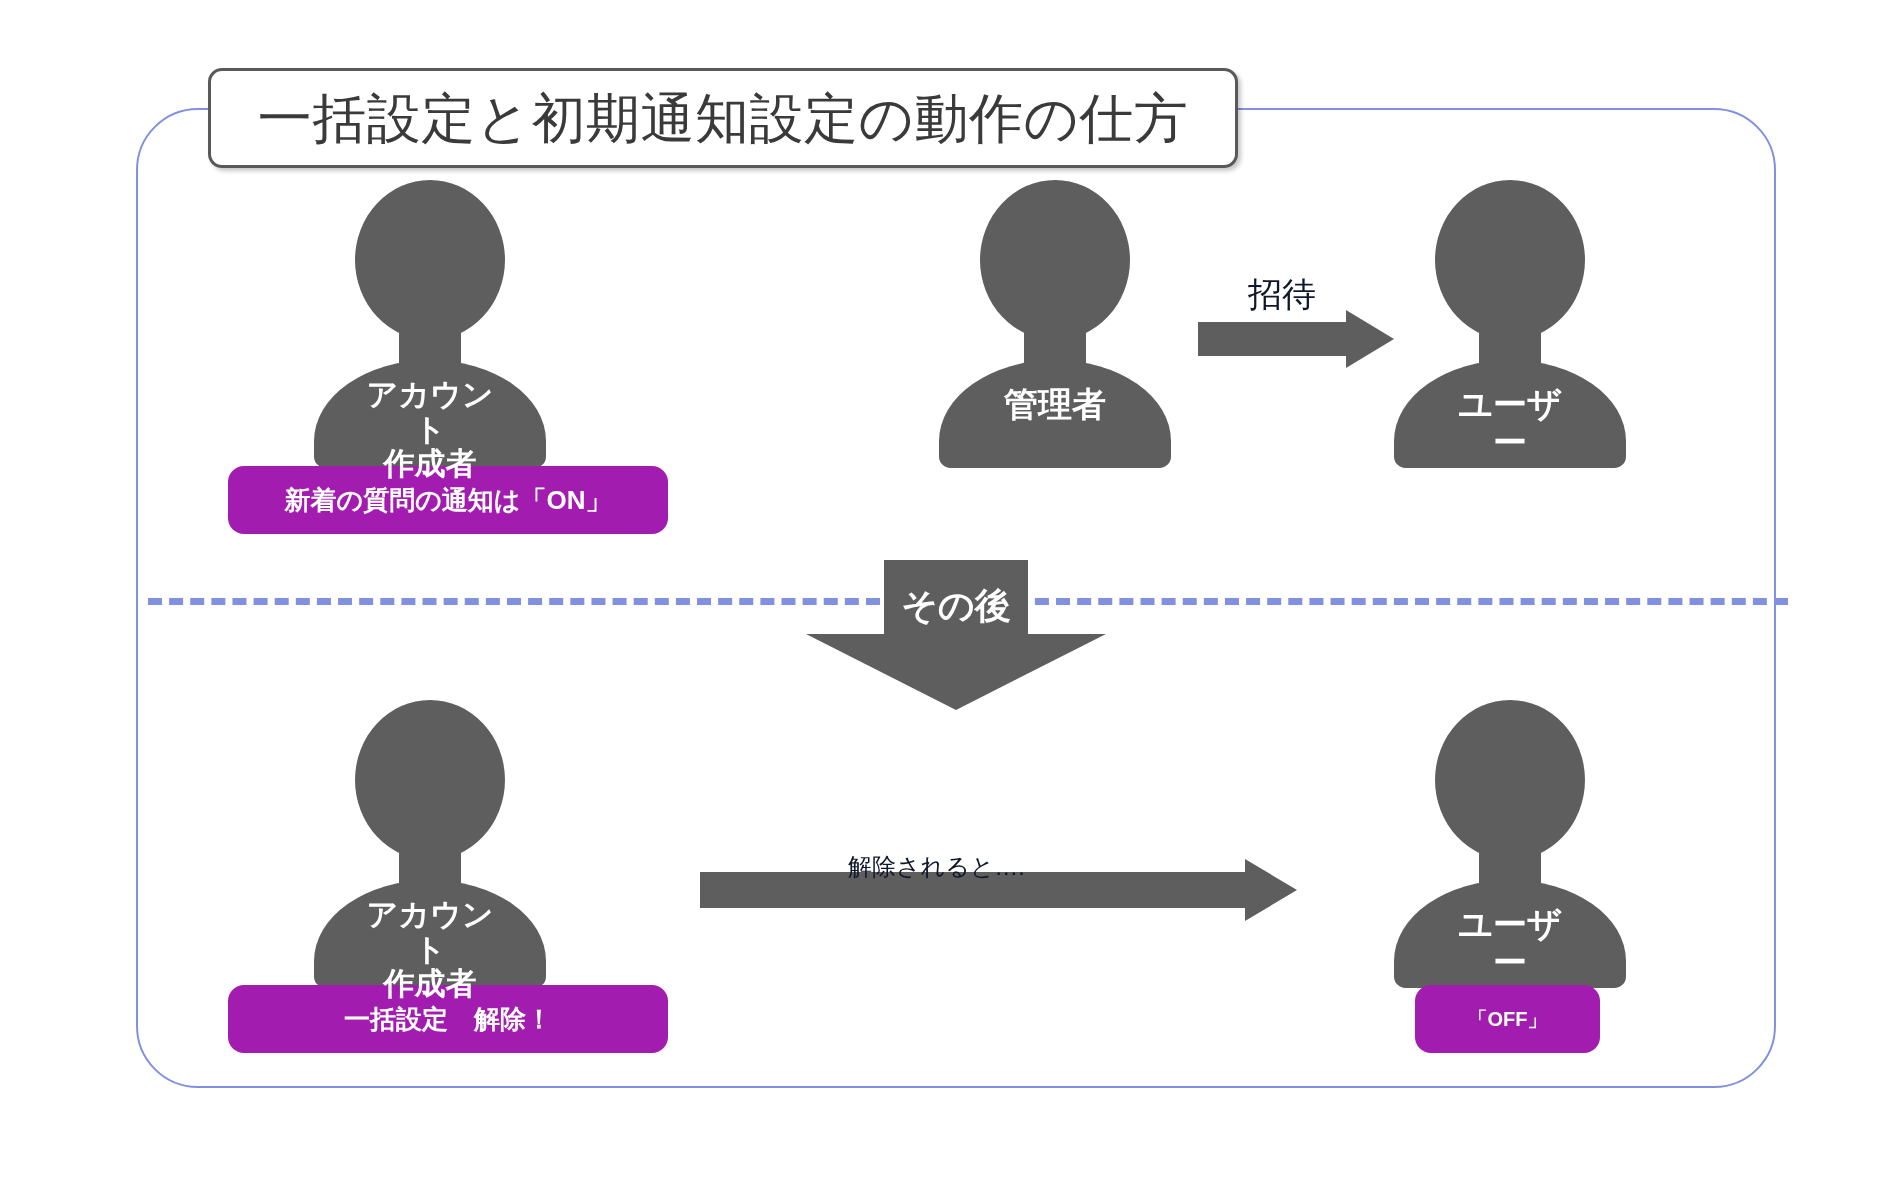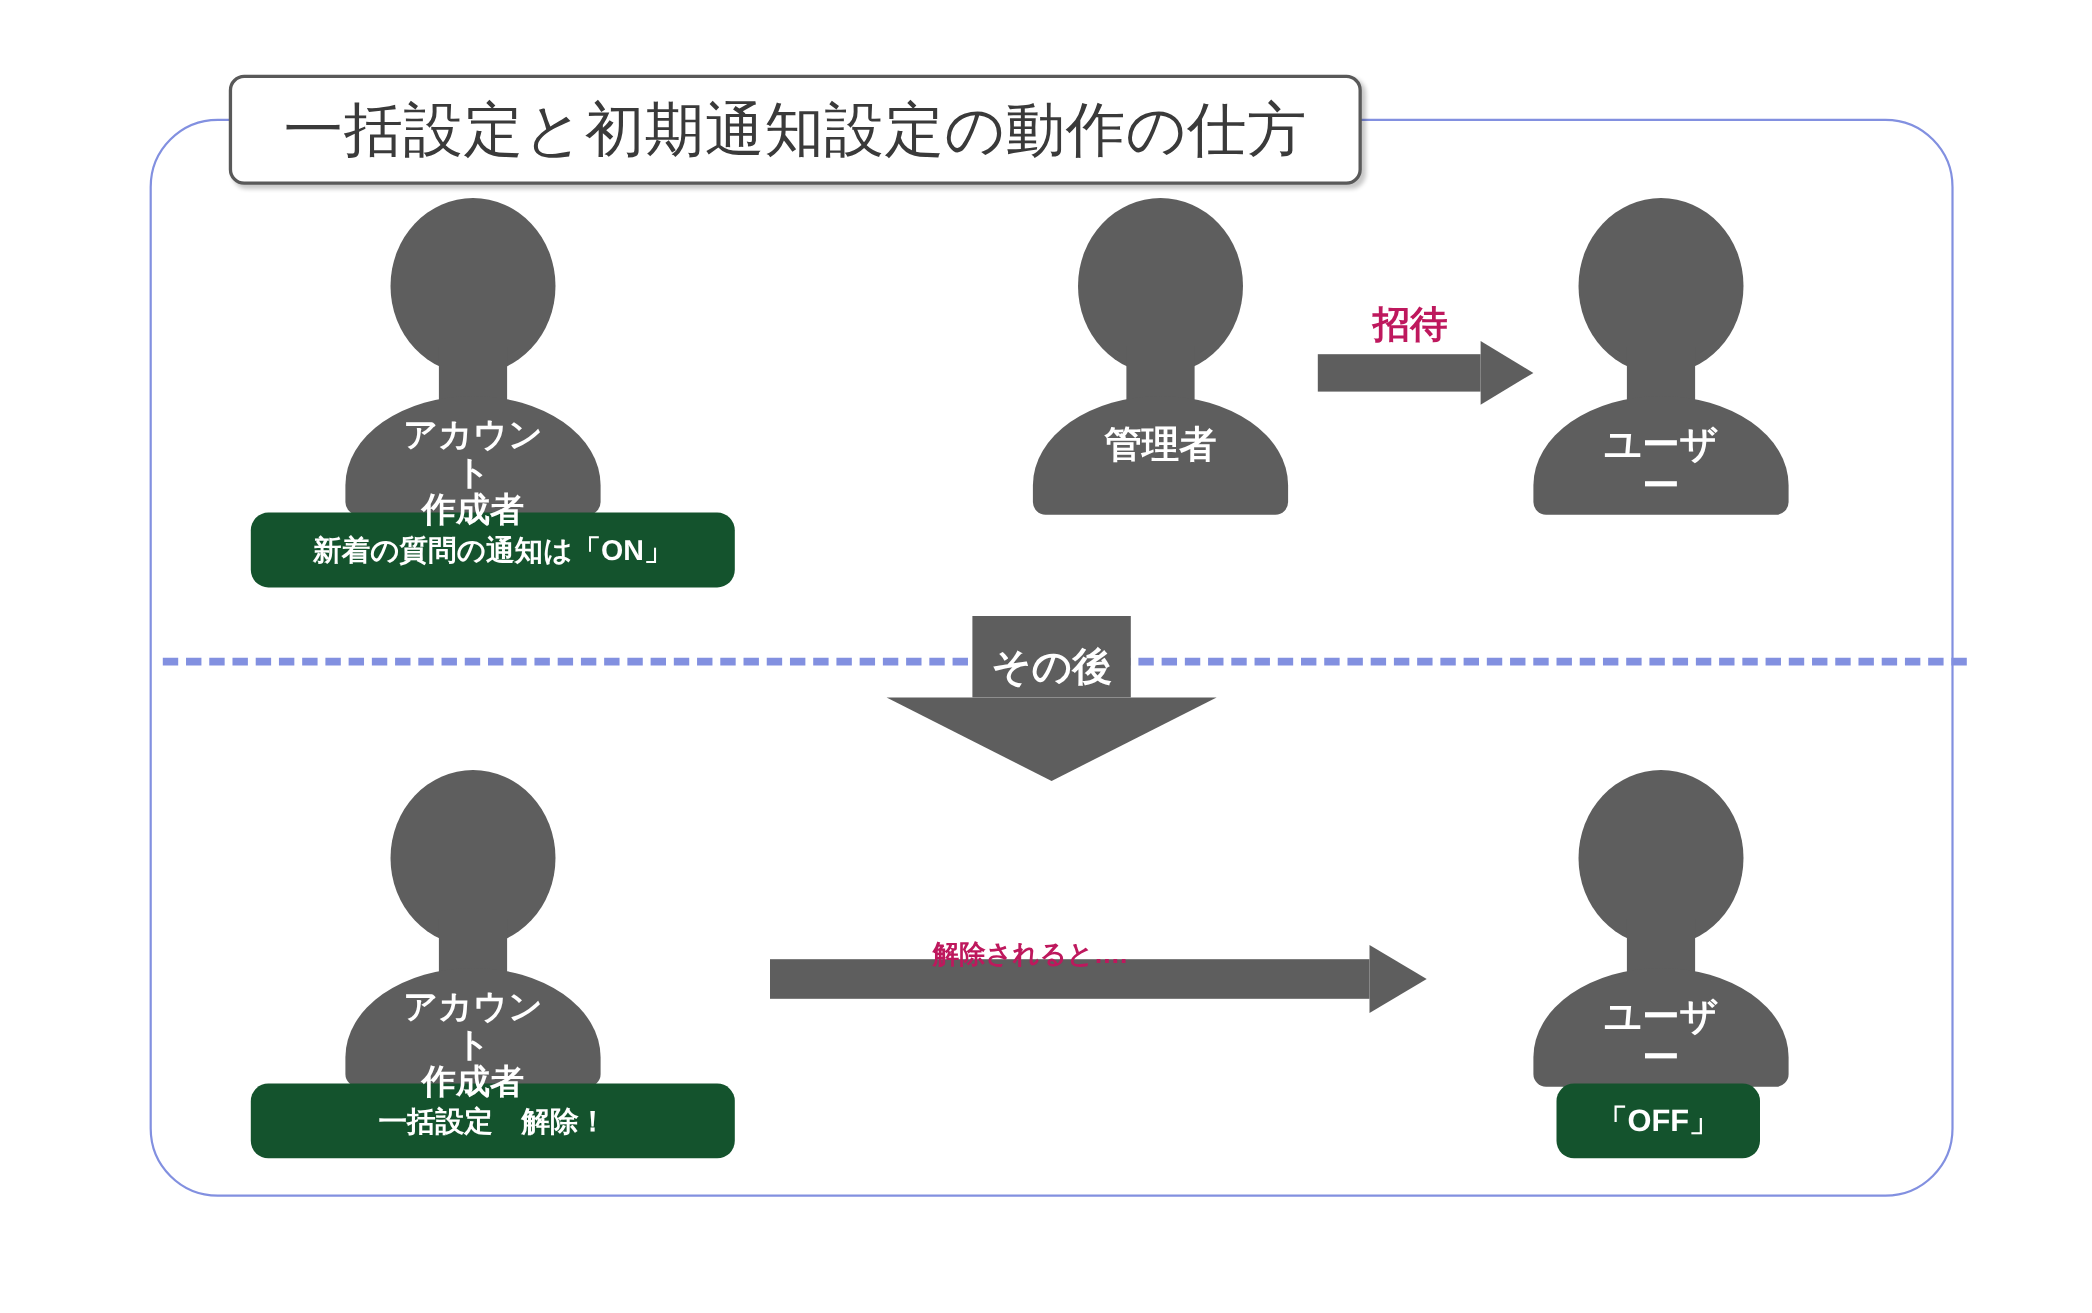--- a/index.html
+++ b/index.html
@@ -92,21 +92,21 @@
     text-align: center;
     font-weight: 700;
     line-height: 1.12;
     white-space: pre-line;
     z-index: 3;
   }
 
   
   .badge {
     position: absolute;
-    background: #14532d;
+    background: #a21caf;
     border-radius: 16px;
     display: flex;
     align-items: center;
     justify-content: center;
     color: #ffffff;
     font-weight: 700;
     font-size: 26px;
     box-sizing: border-box;
     text-align: center;
   }
@@ -122,22 +122,22 @@
     height: 100%;
   }
   .h-arrow .head-tri {
     width: 0;
     height: 0;
     border-style: solid;
     border-color: transparent transparent transparent #5e5e5e;
   }
   .arrow-caption {
     position: absolute;
-    color: #be185d;
-    font-weight: 700;
+    color: #0f172a;
+    font-weight: 400;
     white-space: nowrap;
   }
 
   
   .divider {
     position: absolute;
     left: 148px;
     top: 598px;
     width: 1640px;
     height: 0;
@@ -245,19 +245,19 @@
   </div>
   <div class="arrow-caption" style="left:848px; top:812px; font-size:24px;margin-top:39px;">解除されると….</div>
 
   <div class="person" style="left:1380px; top:700px; width:260px; height:260px;">
     <div class="head" style="width:150px; height:160px;"></div>
     <div class="neck" style="top:135px; width:62px; height:70px;"></div>
     <div class="body" style="top:180px; width:232px; height:108px;"></div>
     <div class="person-label" style="top:205px; font-size:34px;">ユーザー</div>
   </div>
 
-  <div class="badge" style="left:1415px; top:985px; width:185px; height:68px; font-size:28px;">「OFF」</div>
+  <div class="badge" style="left:1415px; top:985px; width:185px; height:68px; font-size:20px;">「OFF」</div>
 
   <div class="title-box">
     <span class="title-text">一括設定と初期通知設定の動作の仕方</span>
   </div>
 
 </div>
 
 </body></html>

